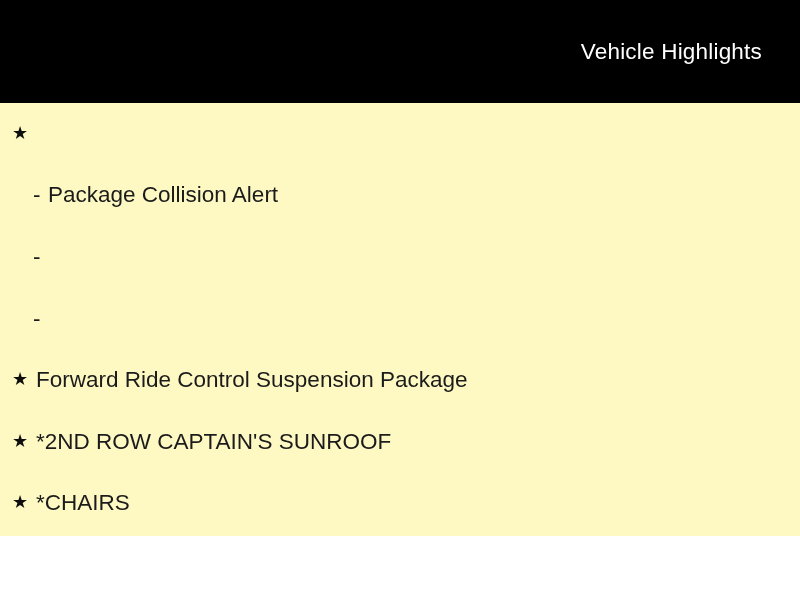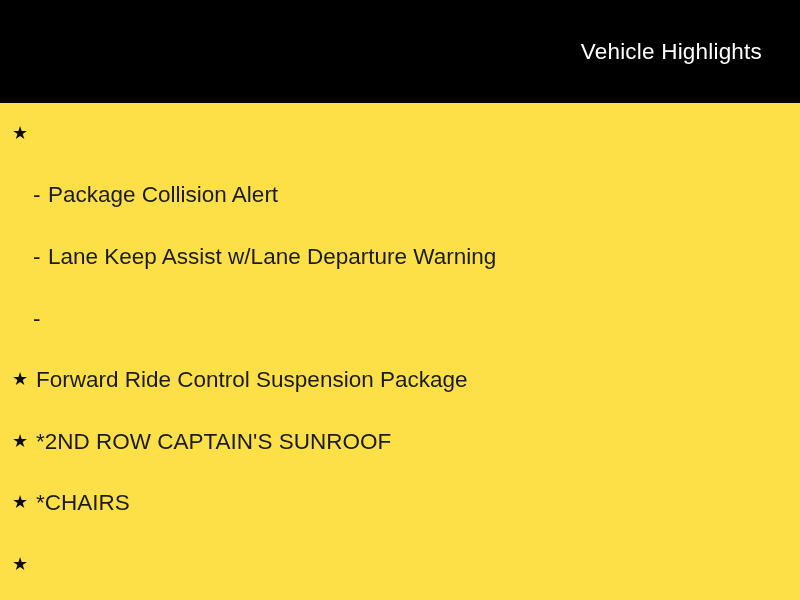--- a/index.html
+++ b/index.html
@@ -3,22 +3,22 @@
 <meta charset="utf-8">
 <style>
   html, body {
     margin: 0;
     padding: 0;
     background: #ffffff;
   }
   .screen {
     position: relative;
     width: 800px;
-    height: 600px;
-    background: #fde047;
+    height: 536px;
+    background: #fef9c3;
     overflow: hidden;
     font-family: "Liberation Sans", sans-serif;
   }
   .header {
     box-sizing: border-box;
     width: 800px;
     height: 103px;
     background: #000000;
     display: flex;
     align-items: center;
@@ -83,21 +83,20 @@
       <span class="bullet">★</span>
     </div>
 
     <div class="row row-sub">
       <span class="bullet">-</span>
       <span class="label">Package Collision Alert</span>
     </div>
 
     <div class="row row-sub">
       <span class="bullet">-</span>
-      <span class="label">Lane Keep Assist w/Lane Departure Warning</span>
     </div>
 
     <div class="row row-sub">
       <span class="bullet">-</span>
     </div>
 
     <div class="row row-main">
       <span class="bullet">★</span>
       <span class="label">Forward Ride Control Suspension Package</span>
     </div>

